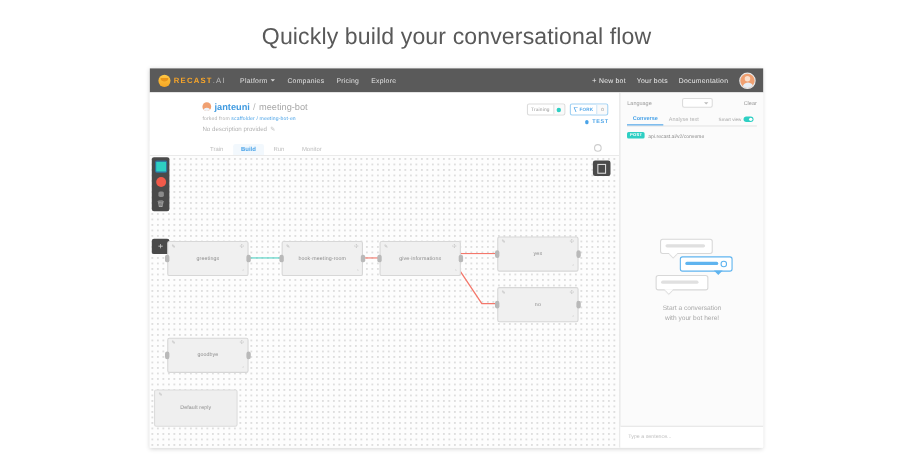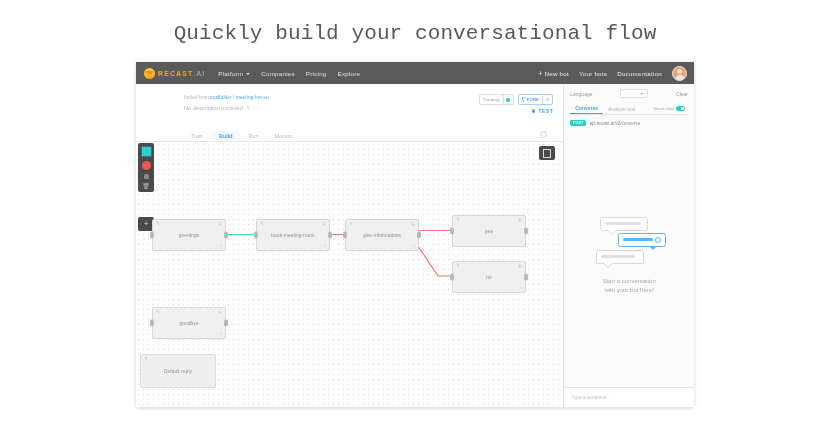--- a/index.html
+++ b/index.html
@@ -4,21 +4,21 @@
 <style>
   html,body{margin:0;padding:0;}
   body{
     width:830px;height:431px;background:#ffffff;
     font-family:"Liberation Sans","DejaVu Sans",sans-serif;
     overflow:hidden;position:relative;
   }
   
   .page-title{
     position:absolute;top:22px;left:0;width:830px;text-align:center;
-    font-size:21px;color:#595959;font-weight:400;letter-spacing:.1px;font-family:Liberation Mono, monospace;
+    font-size:21px;color:#595959;font-weight:400;letter-spacing:.1px;
   }
   
   .app-window{
     position:absolute;left:136px;top:62px;width:558px;height:345px;
     background:#f7f7f7;overflow:hidden;
     box-shadow:0 1px 4px rgba(0,0,0,.18);
   }
   
   .topnav{
     height:22px;background:#5a5a5a;display:flex;align-items:center;
@@ -224,20 +224,26 @@
       <span class="navlink">Documentation</span>
       <span class="avatar"></span>
     </div>
   </div>
 
   <div class="app-body">
 
     <div class="left-col">
 
       <div class="proj-header">
+        <div class="proj-title">
+          <span class="proj-avatar"></span>
+          <span class="owner">janteuni</span>
+          <span class="slash">/</span>
+          <span class="botname">meeting-bot</span>
+        </div>
         <div class="forked">
           <span>forked from</span>
           <span class="lnk">scaffolder / meeting-bot-en</span>
         </div>
         <div class="desc">
           <span>No description provided</span>
           <span class="pencil">✎</span>
         </div>
 
         <div class="hdr-badges">

